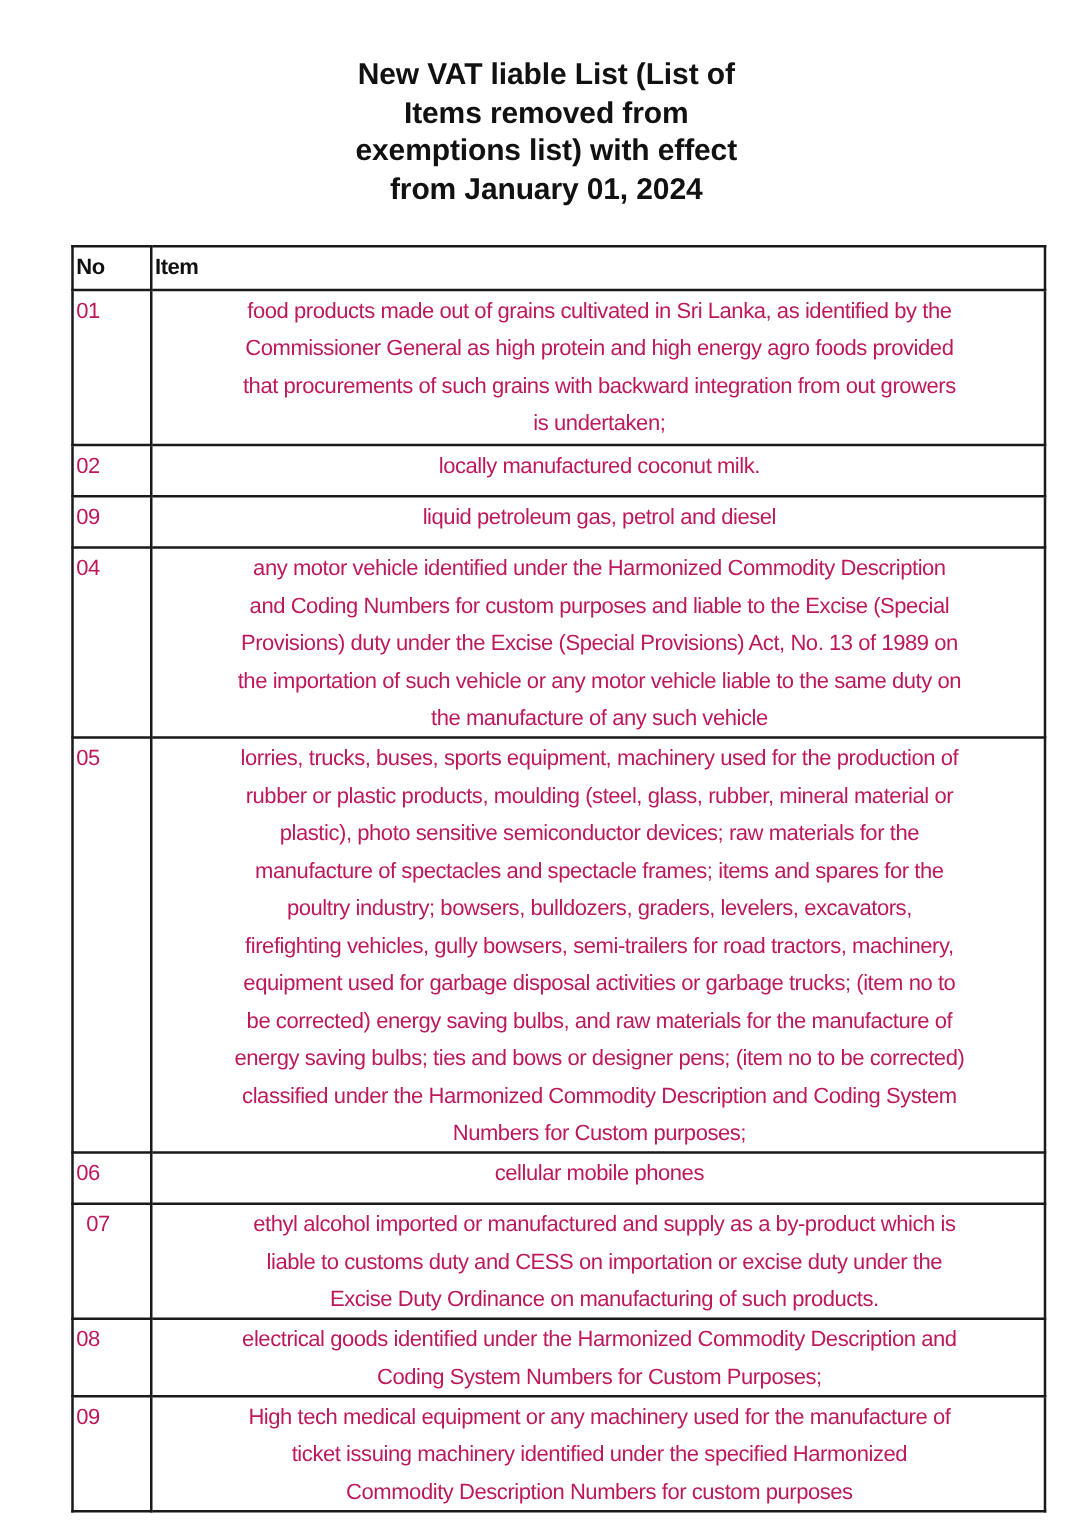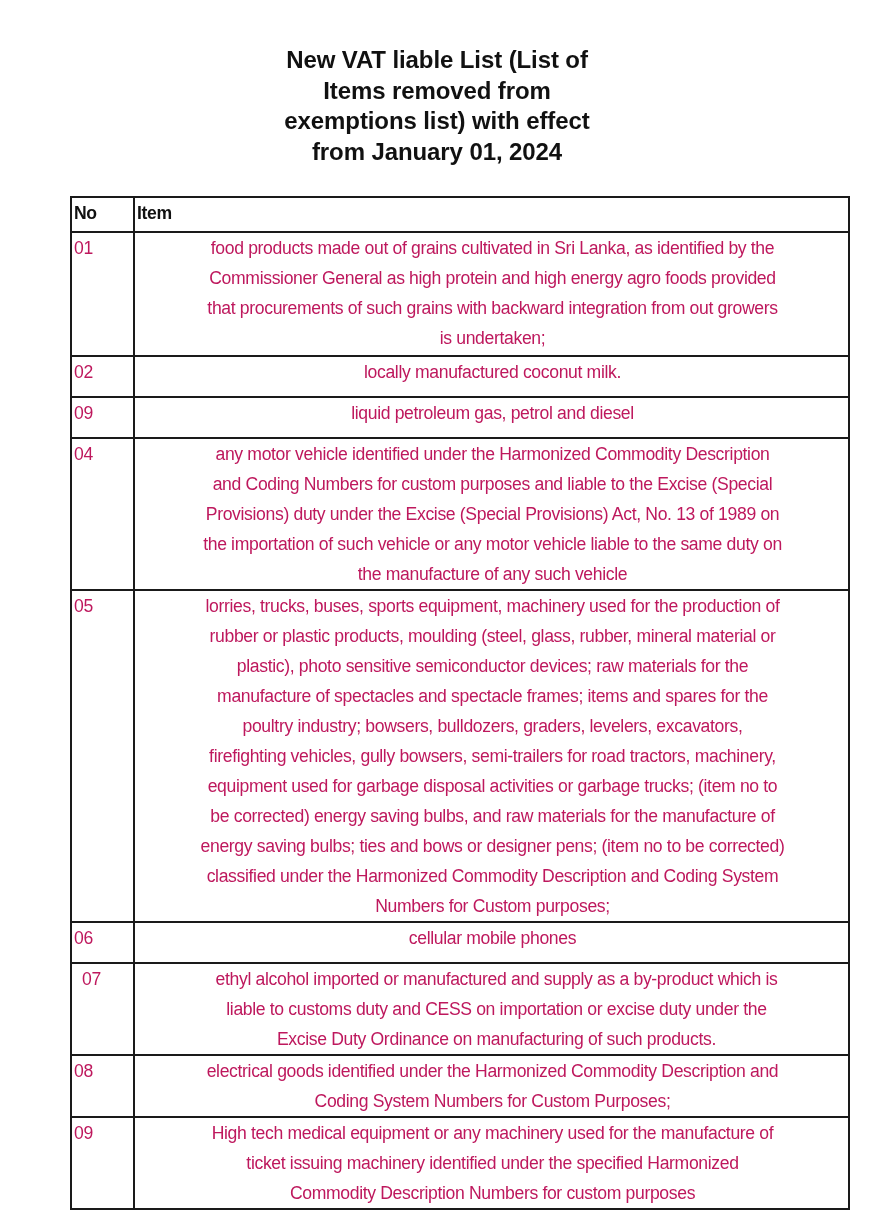--- a/index.html
+++ b/index.html
@@ -23,21 +23,21 @@
     text-align: center;
     font-weight: bold;
     font-size: 24px;
     line-height: 30.5px;
     color: #111;
     letter-spacing: -0.1px;
   }
   .title .line { display: block; }
   table.vat {
     position: absolute;
-    left: 70px;
+    left: 57px;
     top: 196px;
     width: 778px;
     border-collapse: collapse;
     table-layout: fixed;
     font-size: 17.6px;
     letter-spacing: -0.35px;
   }
   table.vat col.c-no { width: 63px; }
   table.vat col.c-item { width: 715px; }
   table.vat th, table.vat td {

